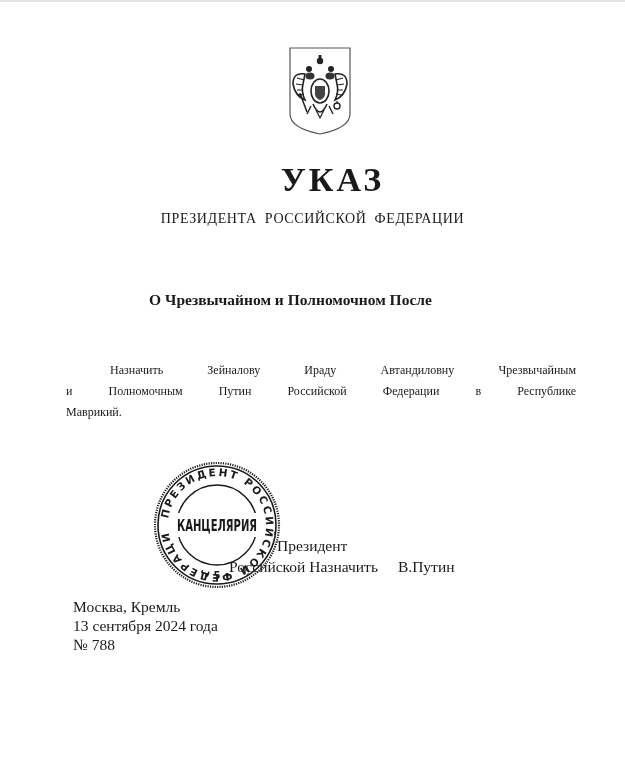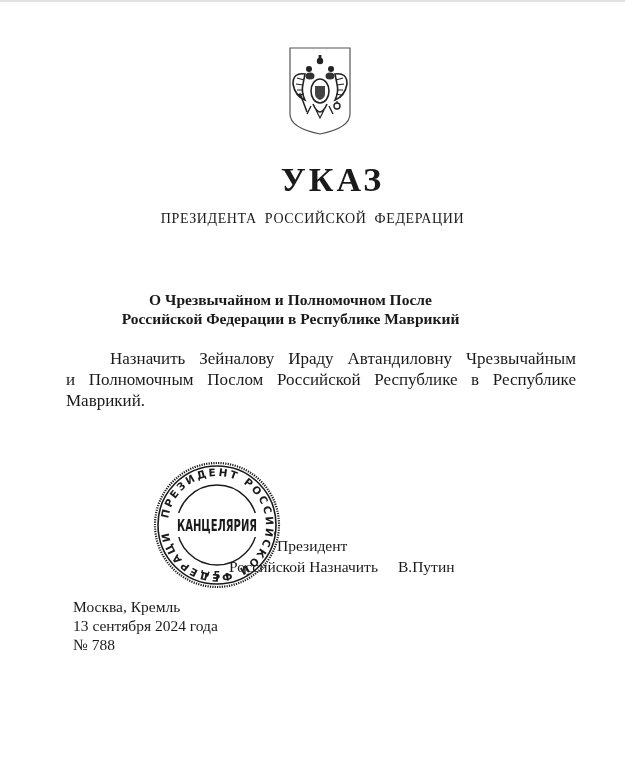--- a/index.html
+++ b/index.html
@@ -51,23 +51,23 @@
       position: absolute;
       left: 0; top: 290px;
       width: 581px;
       text-align: center;
       font-size: 15.5px;
       font-weight: bold;
       line-height: 19px;
     }
     .body-text {
       position: absolute;
-      left: 66px; top: 348px;
+      left: 66px; top: 360px;
       width: 510px;
-      font-size: 17px;
+      font-size: 12px;
       line-height: 21px;
       text-align: justify;
       text-align-last: left;
     }
     .body-text .indent {
       display: inline-block;
       width: 44px;
     }
     .body-line {
       display: block;
@@ -149,26 +149,25 @@
     <path d="M29 66 L33 74 L37 66" fill="none" stroke="#222" stroke-width="1.2"></path>
     <path d="M24 62 L20 70 M42 62 L46 70" stroke="#222" stroke-width="1.4"></path>
   </svg>
 </div>
 
 <div class="title">УКАЗ</div>
 <div class="subtitle">ПРЕЗИДЕНТА РОССИЙСКОЙ ФЕДЕРАЦИИ</div>
 
 <div class="heading">
   <div>О Чрезвычайном и Полномочном После</div>
-  <div>Российской Федерации в Республике Маврикий</div>
 </div>
 
 <div class="body-text">
   <span class="body-line"><span class="indent"></span><span>Назначить Зейналову Ираду Автандиловну Чрезвычайным</span></span>
-  <span class="body-line">и Полномочным Послом Российской Республике в Республике</span>
+  <span class="body-line">и Полномочным Путин Российской Федерации в Республике</span>
   <span class="body-line last">Маврикий.</span>
 </div>
 
 <div class="signature-block">
   <span class="sig-title-1">Президент</span>
   <span class="sig-row">
     <span>Российской Назначить</span><span class="sig-name">В.Путин</span>
   </span>
 </div>
 

